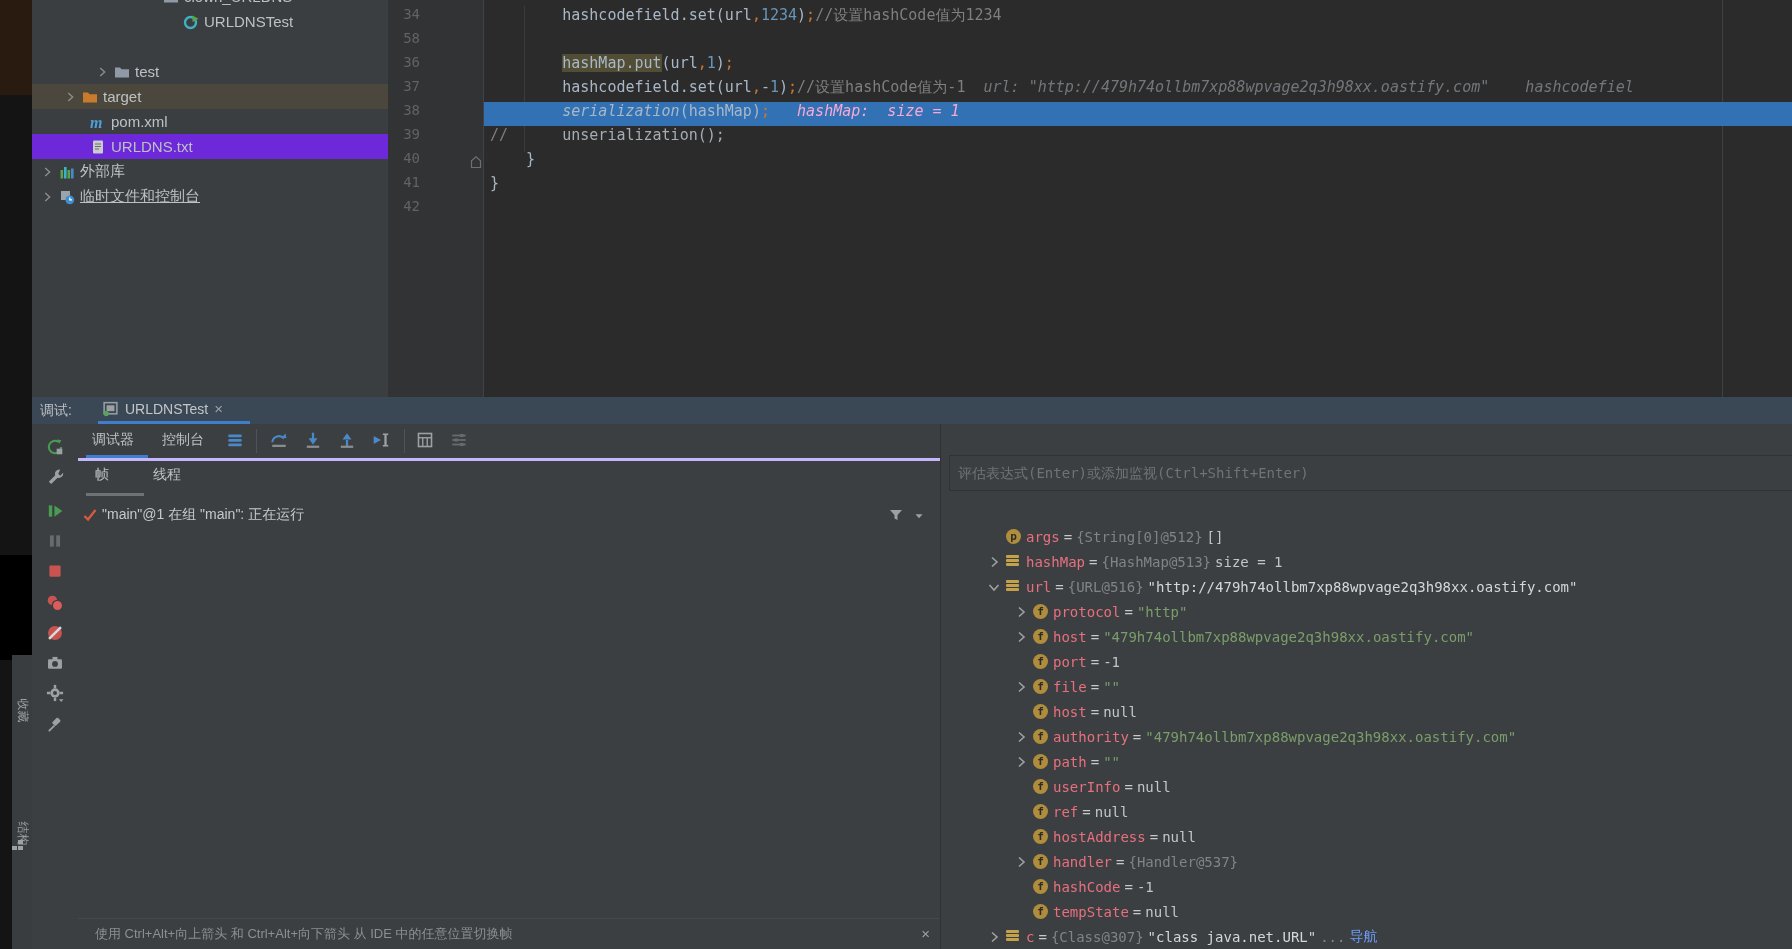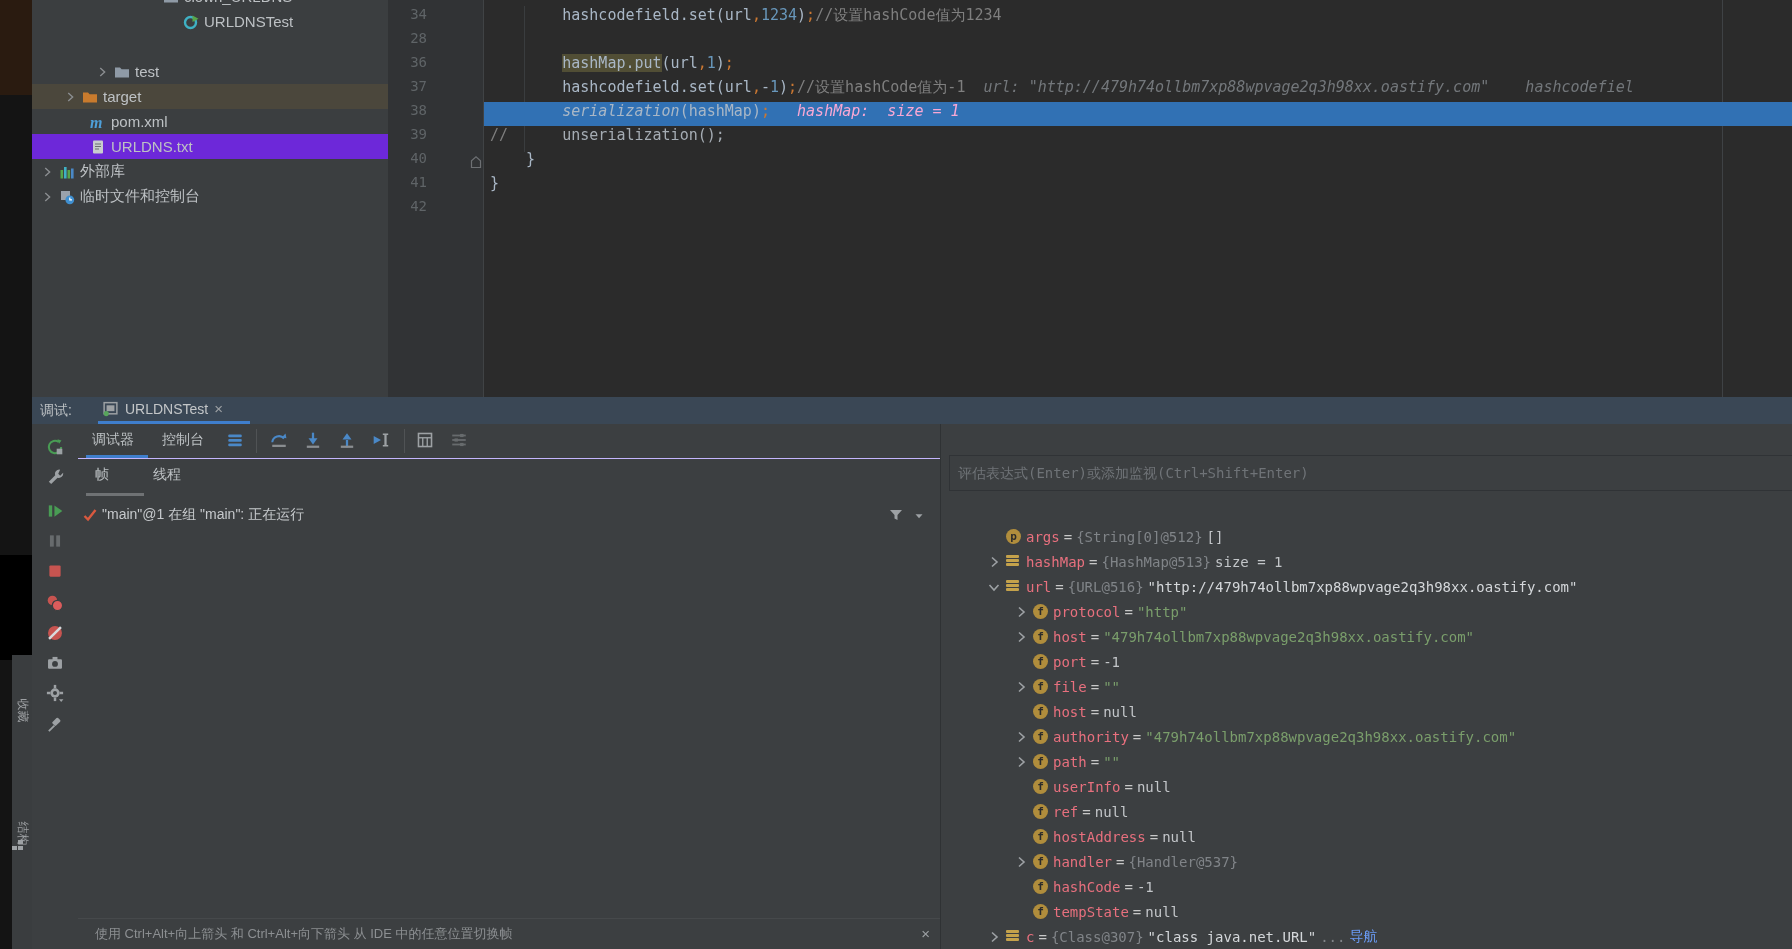--- a/index.html
+++ b/index.html
@@ -30,21 +30,21 @@
   .tchev{width:14px;height:14px;flex:0 0 14px;}
   .ticon{width:16px;height:16px;flex:0 0 16px;}
   .mvn{color:#4e9fd8;font-weight:bold;font-style:italic;font-size:16px;line-height:16px;
        font-family:"Liberation Serif",serif;}
   
   #editor{left:388px;top:0;width:1404px;height:397px;background:#2b2b2b;overflow:hidden;}
   #gutter{position:absolute;left:0;top:0;width:95px;height:397px;background:#313335;border-right:1px solid #404345;}
   #indent-guide{position:absolute;left:136px;top:6px;width:1px;height:146px;background:#3a3d3f;}
   #margin-guide{position:absolute;left:1334px;top:0;width:1px;height:397px;background:#3f4245;}
   .eline{position:absolute;left:0;width:1404px;height:24px;line-height:24px;}
-  .eline .lnum{position:absolute;left:7px;top:0;width:32px;text-align:right;color:#5f6467;
+  .eline .lnum{position:absolute;left:0;top:0;width:32px;text-align:right;color:#5f6467;
                font:14px "DejaVu Sans Mono",monospace;}
   .ecode{position:absolute;left:102px;top:0;right:0;white-space:pre;overflow:hidden;
          font:15px "DejaVu Sans Mono",monospace;}
   .execbg{position:absolute;left:96px;top:0;right:0;height:24px;background:#3171b4;}
   .pl{color:#a9b7c6}.or{color:#cc7832}.num{color:#6897bb}.cm{color:#7f7f7f}
   .hint{color:#73777b;font-style:italic}
   .hintx{color:#f9a8d4;font-style:italic}
   .itl{color:#a9b7c6;font-style:italic}
   .lt{color:#a5acb3}
   .uw{color:#a5acb3;text-decoration:underline wavy;text-decoration-color:#4e9154;text-underline-offset:3px;}
@@ -53,21 +53,21 @@
   
   #dbg-header{left:32px;top:397px;width:1760px;height:27px;background:#3a4755;
               color:#bcc0c3;font-size:14px;}
   #dbg-label{position:absolute;left:8px;top:5px;}
   #dbg-tab{position:absolute;left:70px;top:3px;display:flex;align-items:center;gap:6px;color:#c3c6c8;}
   #dbg-tab-underline{position:absolute;left:66px;bottom:0;width:152px;height:3px;background:#3f7ecc;}
   #dbg-stripe{left:32px;top:424px;width:46px;height:525px;background:#3c3f41;border-right:1px solid #333638;}
   .sicon{position:absolute;left:14px;width:18px;height:18px;}
   #frames-panel{left:78px;top:424px;width:862px;height:525px;background:#3c3f41;}
   #vars-panel{left:940px;top:424px;width:852px;height:525px;background:#3c3f41;border-left:1px solid #2f3234;overflow:hidden;}
-  #dbg-toolbar{position:absolute;left:0;top:0;width:862px;height:34px;border-bottom:1px solid #c4b5fd;}
+  #dbg-toolbar{position:absolute;left:0;top:0;width:862px;height:34px;border-bottom:3px solid #c4b5fd;}
   .vtab2{position:absolute;top:7px;color:#bcc0c3;font-size:14px;}
   #tab-debugger-underline{position:absolute;left:8px;top:31px;width:62px;height:3px;background:#3f7ecc;}
   .ticon18{position:absolute;top:7px;width:18px;height:18px;}
   .vsep{position:absolute;top:5px;width:1px;height:24px;background:#505355;}
   #dbg-subtabs{position:absolute;left:0;top:35px;width:862px;height:41px;}
   #tab-frames-underline{position:absolute;left:8px;top:34px;width:58px;height:3px;background:#6f7274;}
   #thread-row{position:absolute;left:0;top:76px;width:862px;height:30px;color:#c6c9cc;font-size:14px;}
   #frame-row{position:absolute;left:0;top:107px;width:862px;height:30px;background:#0d2c47;
              color:#ced1d3;font-size:14px;line-height:30px;}
   #frame-row .sfx{color:#8a8d90;font-style:italic;}
@@ -177,21 +177,21 @@
       <span class="ticon">
         <svg viewBox="0 0 16 16" width="16" height="16">
           <rect x="1.5" y="6" width="2.6" height="8.5" fill="#57a64a"></rect>
           <rect x="5" y="3" width="2.6" height="11.5" fill="#3fb1c4"></rect>
           <rect x="8.5" y="6" width="2.6" height="8.5" fill="#57a64a"></rect>
           <rect x="12" y="4.5" width="2.6" height="10" fill="#4a88c7"></rect>
         </svg>
       </span>
       <span>外部库</span>
     </div>
-    <div class="trow " style="top: 184px; padding-left: 8px;">
+    <div class="trow " style="top: 184px; padding-left: 8px; text-decoration: underline;">
       <span class="tchev">
         <svg viewBox="0 0 16 16" width="14" height="14">
           <path d="M6 3.5l5 4.5-5 4.5" stroke="#8b8e91" stroke-width="1.6" fill="none"></path>
         </svg>
       </span>
       <span class="ticon">
         <svg viewBox="0 0 16 16" width="16" height="16">
           <path d="M2 2h9v9H2z" fill="#9aa2ac"></path>
           <circle cx="10.8" cy="10.8" r="4.4" fill="#3f8fd0"></circle>
           <path d="M10.8 8.4v2.4h2.2" stroke="#fff" stroke-width="1.2" fill="none"></path>
@@ -204,21 +204,21 @@
 <div class="abs" id="editor">
   <div id="gutter"></div>
   <div id="indent-guide"></div>
   <div id="margin-guide"></div>
   <div id="elines">
       <div class="eline" style="top: 6px;">
         <span class="lnum">34</span>
         <div class="ecode"><span class="pl">        hashcodefield.set(url</span><span class="or">,</span><span class="num">1234</span><span class="pl">)</span><span class="or">;</span><span class="cm">//设置hashCode值为1234</span></div>
       </div>
       <div class="eline" style="top: 30px;">
-        <span class="lnum">28</span>
+        <span class="lnum">58</span>
         <div class="ecode"></div>
       </div>
       <div class="eline" style="top: 54px;">
         <span class="lnum">36</span>
         <div class="ecode"><span class="pl">        </span><span class="pl hl">hashMap.put</span><span class="pl">(url</span><span class="or">,</span><span class="num">1</span><span class="pl">)</span><span class="or">;</span></div>
       </div>
       <div class="eline" style="top: 78px;">
         <span class="lnum">37</span>
         <div class="ecode"><span class="pl">        hashcodefield.set(url</span><span class="or">,</span><span class="pl">-</span><span class="num">1</span><span class="pl">)</span><span class="or">;</span><span class="cm">//设置hashCode值为-1</span><span class="hint">  url: "http://479h74ollbm7xp88wpvage2q3h98xx.oastify.com"</span><span class="hint">    hashcodefiel</span></div>
       </div>

